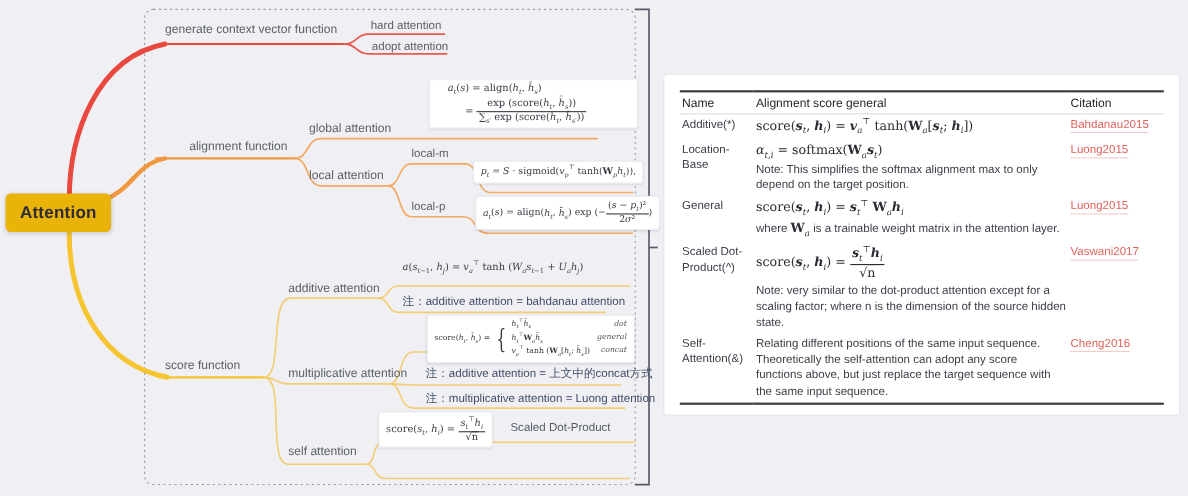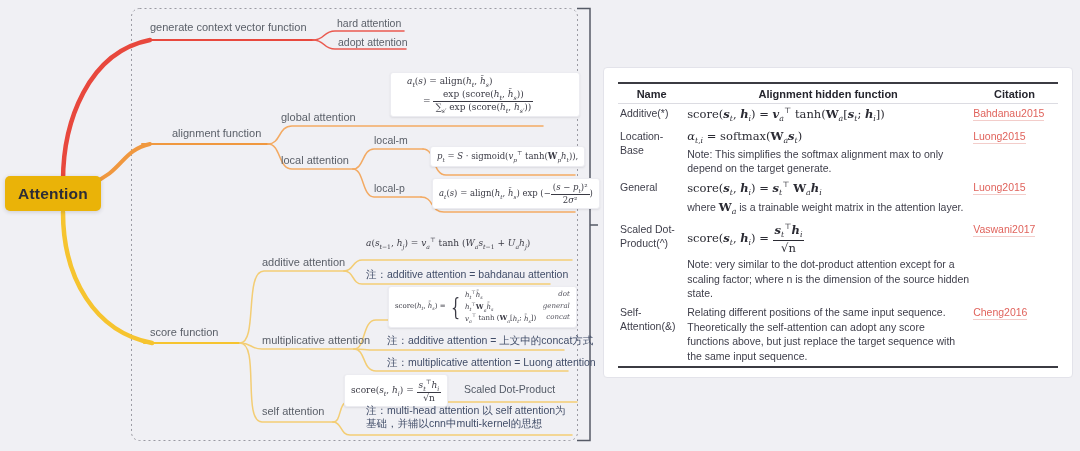--- a/index.html
+++ b/index.html
@@ -54,21 +54,21 @@
   .panel {
     position:absolute; left:603px; top:67px; width:470px; height:311px;
     background:#ffffff; border:1px solid #e3e3ea; border-radius:4px;
     box-sizing:border-box; padding:0 14px; overflow:hidden;
   }
   table.tbl {
     width:100%; border-collapse:collapse; margin-top:14px;
     border-top:2px solid #3b3b42; border-bottom:2px solid #3b3b42;
   }
   .tbl th {
-    font-size:11px; font-weight:bold; color:#26262e; text-align:center;
+    font-size:11px; font-weight:normal; color:#26262e; text-align:left;
     padding:4px 2px 3px 2px; border-bottom:1px solid #dcdce2;
   }
   .tbl td { font-size:10.5px; color:#3e3e4a; vertical-align:top; padding:2px 2px; line-height:1.35; }
   .tbl td.fn .m { font-family:"DejaVu Serif", serif; font-size:11.5px; color:#2b2b33; }
   .tbl td.fn .note { display:block; font-family:"Liberation Sans", sans-serif; font-size:10.5px; color:#3e3e4a; line-height:1.4; }
   .cite { display:block; width:fit-content; color:#e0635c; border-bottom:1px solid #f3cdca; line-height:1.35; cursor:pointer; }
   .cite:empty { display:none; }
 </style>
 </head>
 <body>
@@ -159,47 +159,46 @@
           <span class="cs-f"><i>v<sub>a</sub></i><sup>⊤</sup> tanh (<b>W</b><sub><i>a</i></sub>[<i>h<sub>t</sub></i>; <i>h̄<sub>s</sub></i>])</span>
           <span class="cs-c">concat</span>
         </span>
       </span>
   </div>
   <div class="cjk" style="left:387px; top:334px;">注：additive attention = 上文中的concat方式</div>
   <div class="cjk" style="left:387px; top:356px;">注：multiplicative attention = Luong attention</div>
 
   <div class="fbox" id="scaled-box">score(<i>s<sub>t</sub></i>, <i>h<sub>i</sub></i>) = <span class="frac"><span class="fn"><i>s<sub>t</sub></i><sup>⊤</sup><i>h<sub>i</sub></i></span><span class="fd">√<span class="ov">n</span></span></span></div>
   <div class="lbl sm" id="scaled-lbl">Scaled Dot-Product</div>
-  <div class="cjk" id="multihead-note">注：multi-head attention 以 self attention为基础，并辅以cnn中multi-kernel的思想</div>
 
   <div class="panel">
     <table class="tbl">
       <colgroup>
           <col style="width:68px">
           <col style="width:306px">
           <col style="width:88px">
         </colgroup>
       <thead>
         <tr>
           <th>Name</th>
-          <th>Alignment hidden function</th>
+          <th>Alignment score general</th>
           <th>Citation</th>
         </tr>
       </thead>
       <tbody>
         <tr>
           <td>Additive(*)</td>
           <td class="fn"><span class="m">score(<b><i>s</i></b><sub><i>t</i></sub>, <b><i>h</i></b><sub><i>i</i></sub>) = <b><i>v</i></b><sub><i>a</i></sub><sup>⊤</sup> tanh(<b>W</b><sub><i>a</i></sub>[<b><i>s</i></b><sub><i>t</i></sub>; <b><i>h</i></b><sub><i>i</i></sub>])</span></td>
           <td>
               <span class="cite">Bahdanau2015</span>
             </td>
         </tr>
         <tr>
           <td>Location-Base</td>
-          <td class="fn"><span class="m"><i>α</i><sub><i>t,i</i></sub> = softmax(<b>W</b><sub><i>a</i></sub><b><i>s</i></b><sub><i>t</i></sub>)</span><span class="note">Note: This simplifies the softmax alignment max to only depend on the target generate.</span></td>
+          <td class="fn"><span class="m"><i>α</i><sub><i>t,i</i></sub> = softmax(<b>W</b><sub><i>a</i></sub><b><i>s</i></b><sub><i>t</i></sub>)</span><span class="note">Note: This simplifies the softmax alignment max to only depend on the target position.</span></td>
           <td>
               <span class="cite">Luong2015</span>
             </td>
         </tr>
         <tr>
           <td>General</td>
           <td class="fn"><span class="m">score(<b><i>s</i></b><sub><i>t</i></sub>, <b><i>h</i></b><sub><i>i</i></sub>) = <b><i>s</i></b><sub><i>t</i></sub><sup>⊤</sup> <b>W</b><sub><i>a</i></sub><b><i>h</i></b><sub><i>i</i></sub></span><span class="note">where <span class="m"><b>W</b><sub><i>a</i></sub></span> is a trainable weight matrix in the attention layer.</span></td>
           <td>
               <span class="cite">Luong2015</span>
             </td>

